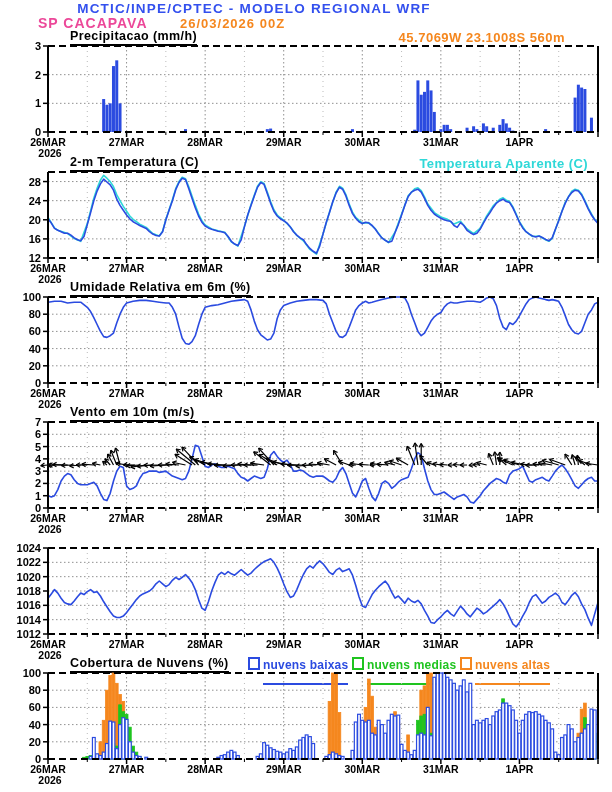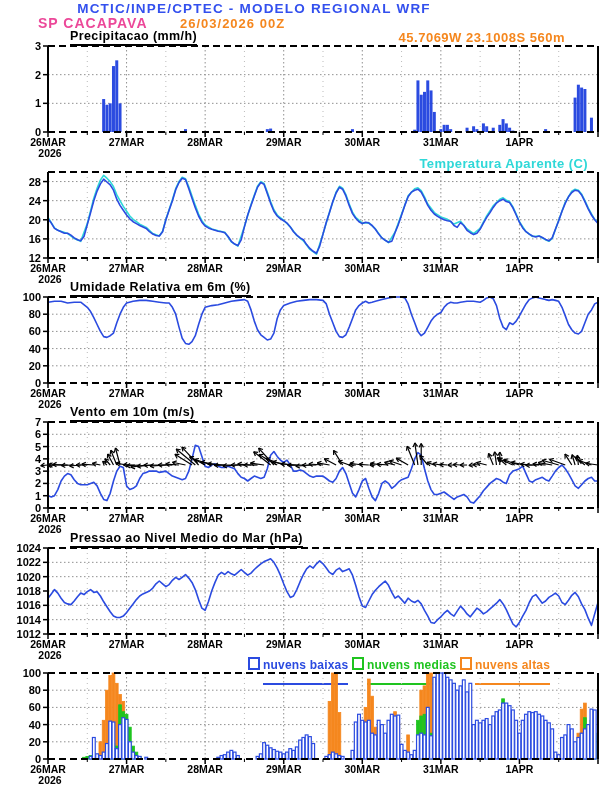--- a/index.html
+++ b/index.html
@@ -22,24 +22,25 @@
 </head>
 <body>
 
 <div id="page">
   <div class="abs hdr1">MCTIC/INPE/CPTEC - MODELO REGIONAL WRF</div>
   <div class="abs hdr-station">SP CACAPAVA</div>
   <div class="abs hdr-run">26/03/2026 00Z</div>
   <div class="abs coords">45.7069W 23.1008S 560m</div>
 
   <div class="abs ptitle" style="top:29px;">Precipitacao (mm/h)</div>
+  <div class="abs ptitle" style="top:155px;">2-m Temperatura (C)</div>
   <div class="abs rtitle" style="top:156px;">Temperatura Aparente (C)</div>
   <div class="abs ptitle" style="top:280px;">Umidade Relativa em 6m (%)</div>
   <div class="abs ptitle" style="top:405px;">Vento em 10m (m/s)</div>
-  <div class="abs ptitle" style="top:531px;">Pressao ao Nivel Medio do Mar (hPa)</div>
+  <div class="abs ptitle" style="top:656px;">Cobertura de Nuvens (%)</div>
 
   <div class="abs legend-item c-blue" style="left:248px;top:657px;">
     <span class="lg-sq"></span><span class="lab">nuvens baixas</span>
   </div>
   <div class="abs legend-item c-green" style="left:352px;top:657px;">
     <span class="lg-sq"></span><span class="lab">nuvens medias</span>
   </div>
   <div class="abs legend-item c-orange" style="left:460px;top:657px;">
     <span class="lg-sq"></span><span class="lab">nuvens altas</span>
   </div>

